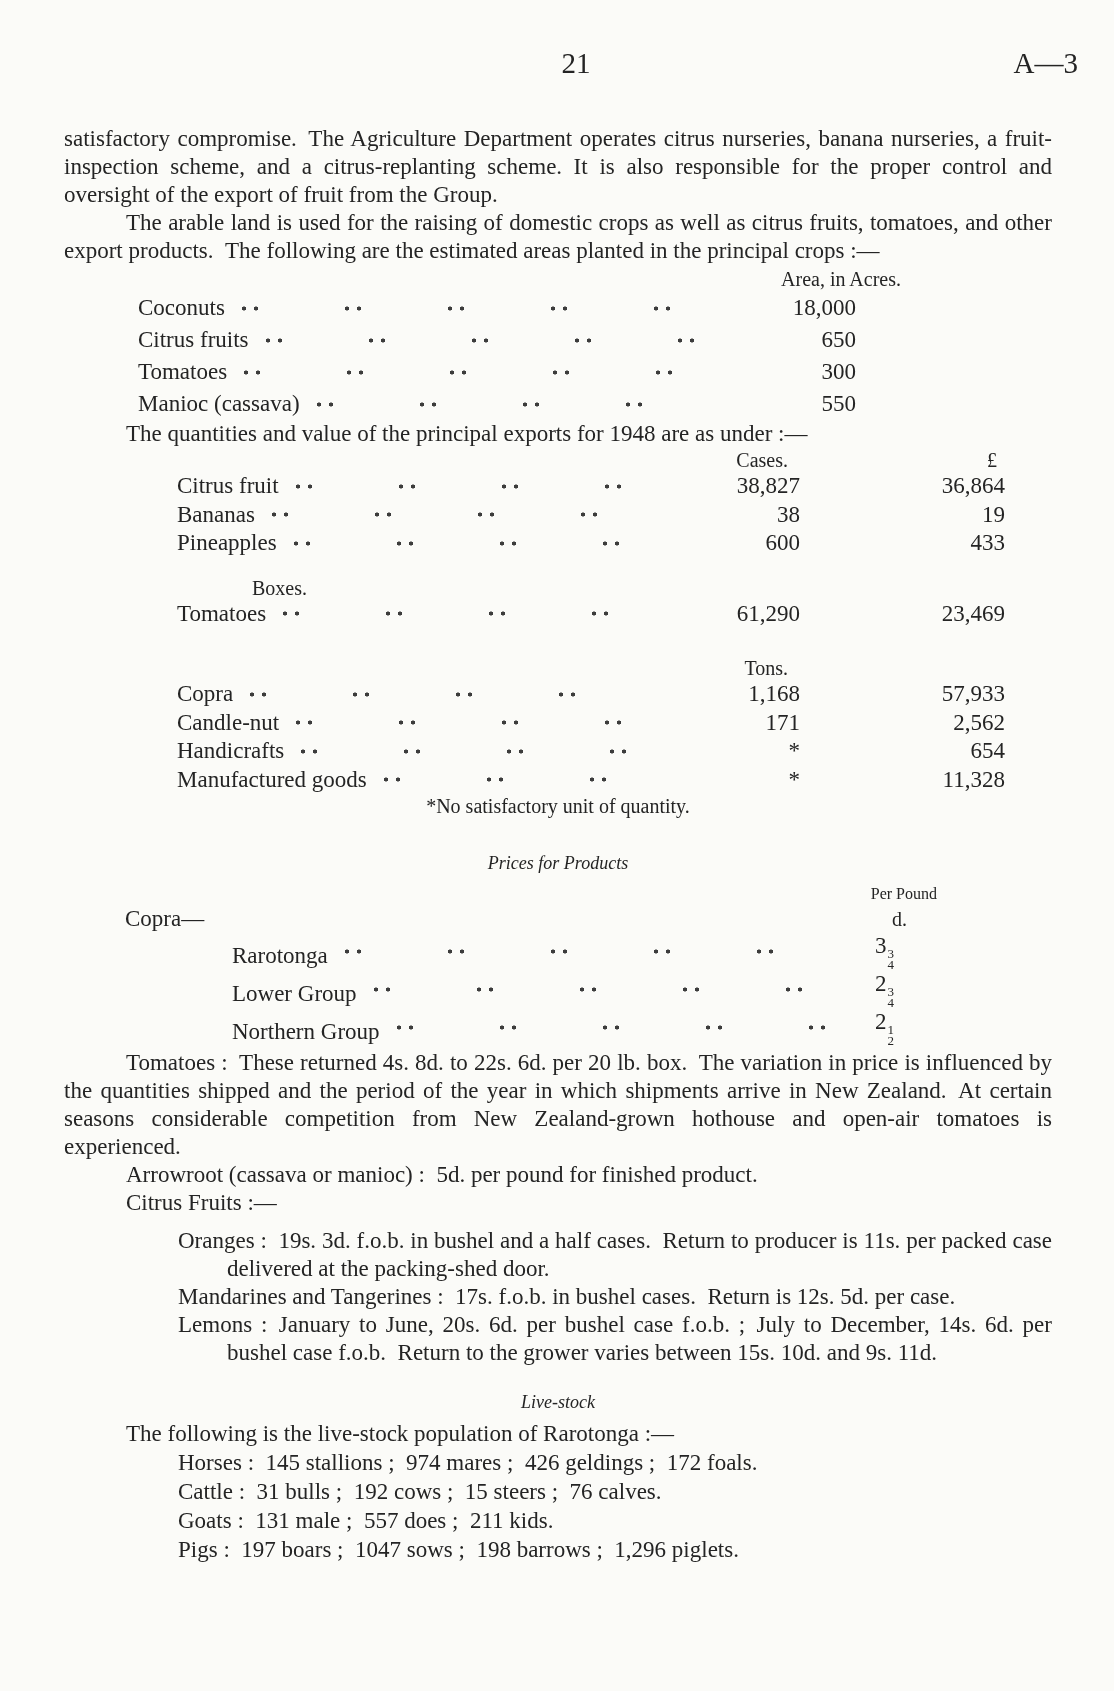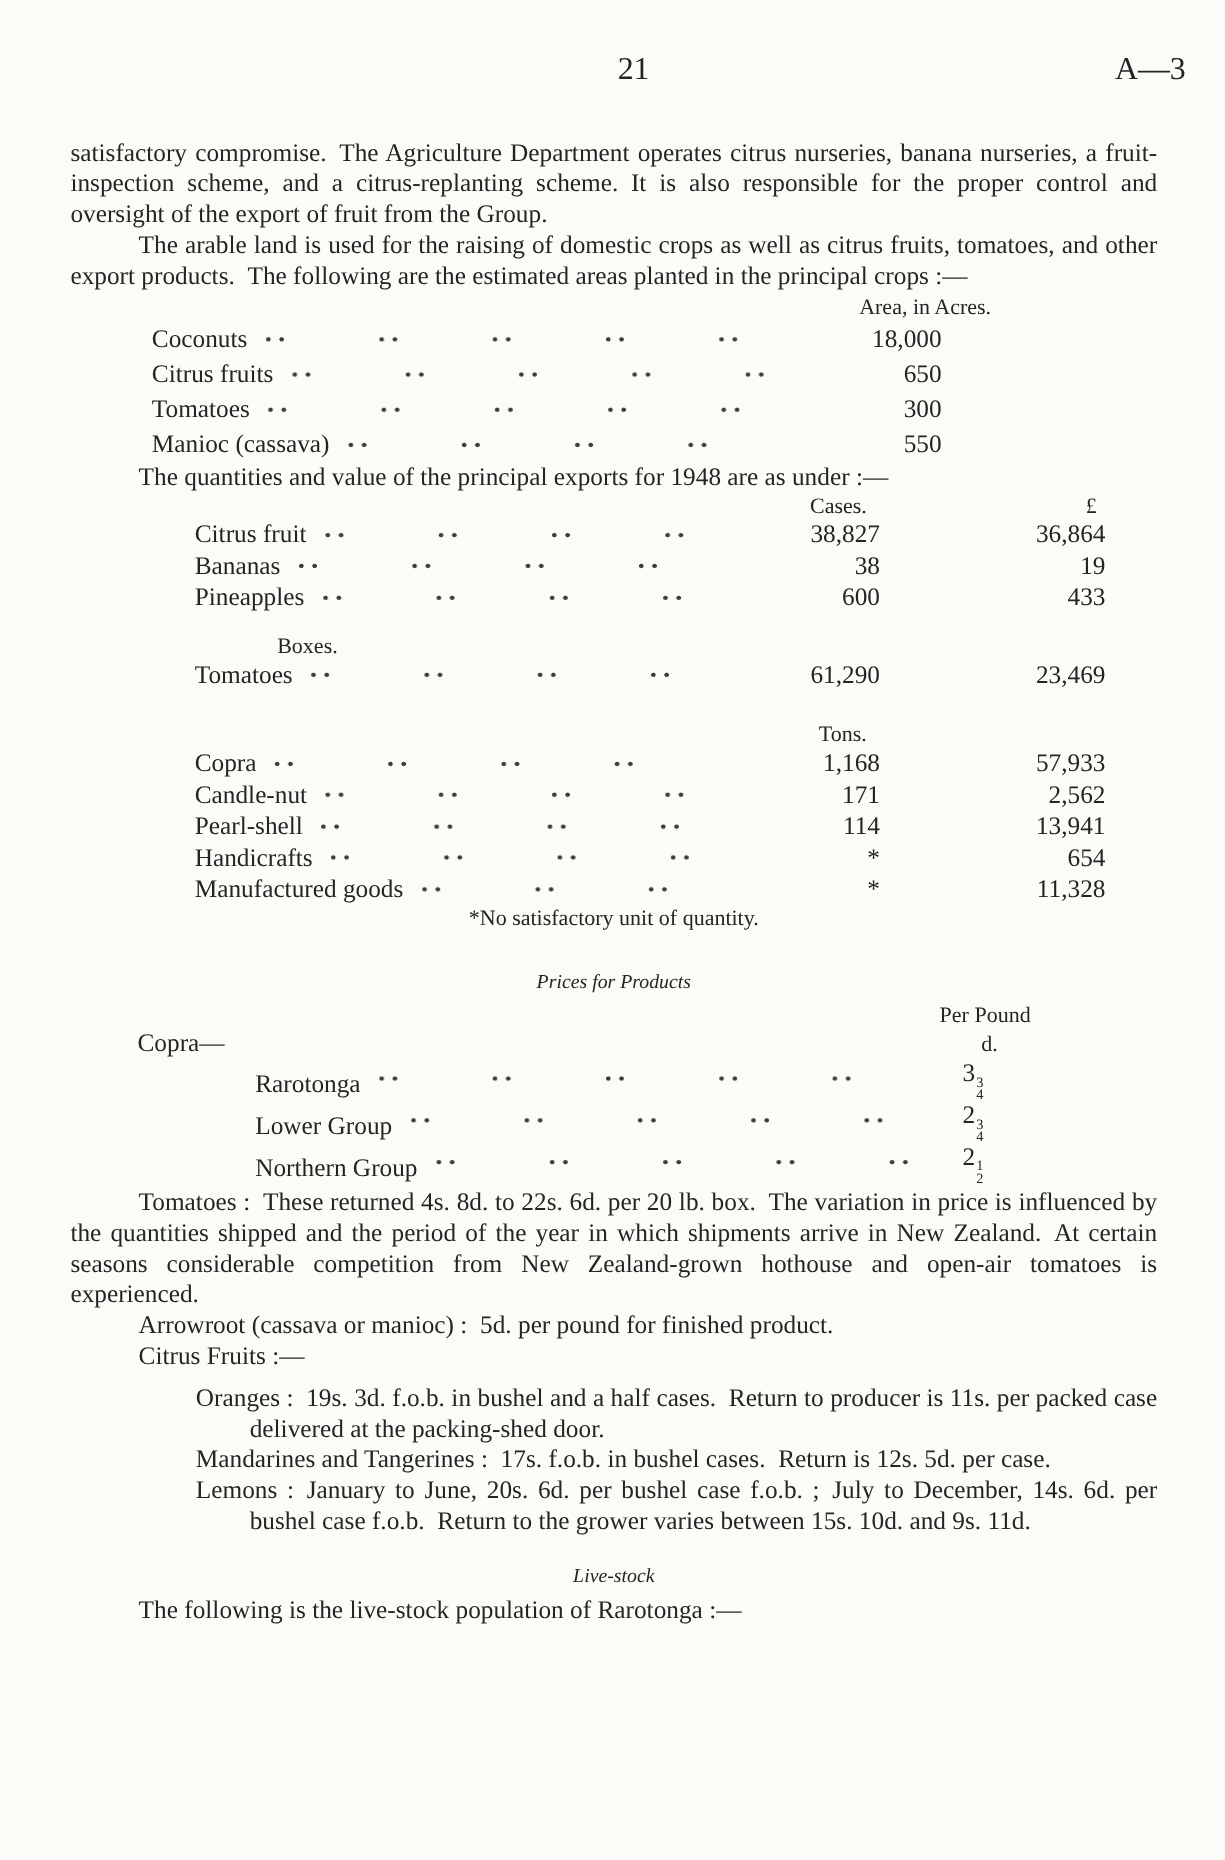--- a/index.html
+++ b/index.html
@@ -51,21 +51,21 @@
   .unit-boxes { margin-top:18px;flex-direction:column; }
   .unit-tons  { margin-top:28px; }
   .footnote { text-align:center; font-size:20px; line-height:24px; margin:0; }
 
   
   .section-heading { margin:0; text-align:center; font-style:italic; font-weight:normal; font-size:18px; line-height:30px; }
   .prices-heading { margin-top:30px; }
   .live-heading   { margin-top:20px; }
 
   
-  .perpound { margin-top:4px; text-align:right; font-size:20px; line-height:24px; padding-right:115px; }
+  .perpound { margin-top:4px; text-align:right; font-size:16px; line-height:24px; padding-right:115px; }
   .copra-line { display:flex; justify-content:space-between; align-items:baseline; line-height:26px; }
   .copra-label { margin-left:61px; font-size:23px; }
   .pence-label { font-size:20px; padding-right:145px; }
   .copra-rows { margin-left:168px; width:795px; }
   .copra-rows .trow { line-height:28px; }
   .copra-rows .price { width:152px; text-align:left; }
   .frac { display:inline-flex; flex-direction:column; font-size:13px; line-height:11px; vertical-align:-5px; margin-left:1px; text-align:center; }
 
   
   .citrus-list { margin-top:10px; }
@@ -163,26 +163,20 @@
       <span class="num qty">1,168</span>
       <span class="num val">57,933</span>
     </div>
     <div class="trow">
       <span>Candle-nut</span>
       <span class="leader"></span>
       <span class="num qty">171</span>
       <span class="num val">2,562</span>
     </div>
     <div class="trow">
-      <span>Pearl-shell</span>
-      <span class="leader"></span>
-      <span class="num qty">114</span>
-      <span class="num val">13,941</span>
-    </div>
-    <div class="trow">
       <span>Handicrafts</span>
       <span class="leader"></span>
       <span class="num qty">*</span>
       <span class="num val">654</span>
     </div>
     <div class="trow">
       <span>Manufactured goods</span>
       <span class="leader"></span>
       <span class="num qty">*</span>
       <span class="num val">11,328</span>
@@ -233,14 +227,20 @@
   <div class="citrus-list">
     <p class="citrus-item">Oranges : 19s. 3d. f.o.b. in bushel and a half cases. Return to producer is 11s. per packed case delivered at the packing-shed door.</p>
     <p class="citrus-item">Mandarines and Tangerines : 17s. f.o.b. in bushel cases. Return is 12s. 5d. per case.</p>
     <p class="citrus-item">Lemons : January to June, 20s. 6d. per bushel case f.o.b. ; July to December, 14s. 6d. per bushel case f.o.b. Return to the grower varies between 15s. 10d. and 9s. 11d.</p>
   </div>
 
   <h3 class="section-heading live-heading">Live-stock</h3>
 
   <p class="indent ls-intro">The following is the live-stock population of Rarotonga :—</p>
 
+  <div>
+    <p class="ls-item">Horses : 145 stallions ; 974 mares ; 426 geldings ; 172 foals.</p>
+    <p class="ls-item">Cattle : 31 bulls ; 192 cows ; 15 steers ; 76 calves.</p>
+    <p class="ls-item">Goats : 131 male ; 557 does ; 211 kids.</p>
+    <p class="ls-item">Pigs : 197 boars ; 1047 sows ; 198 barrows ; 1,296 piglets.</p>
+  </div>
 
 </div>
 
 </body></html>

